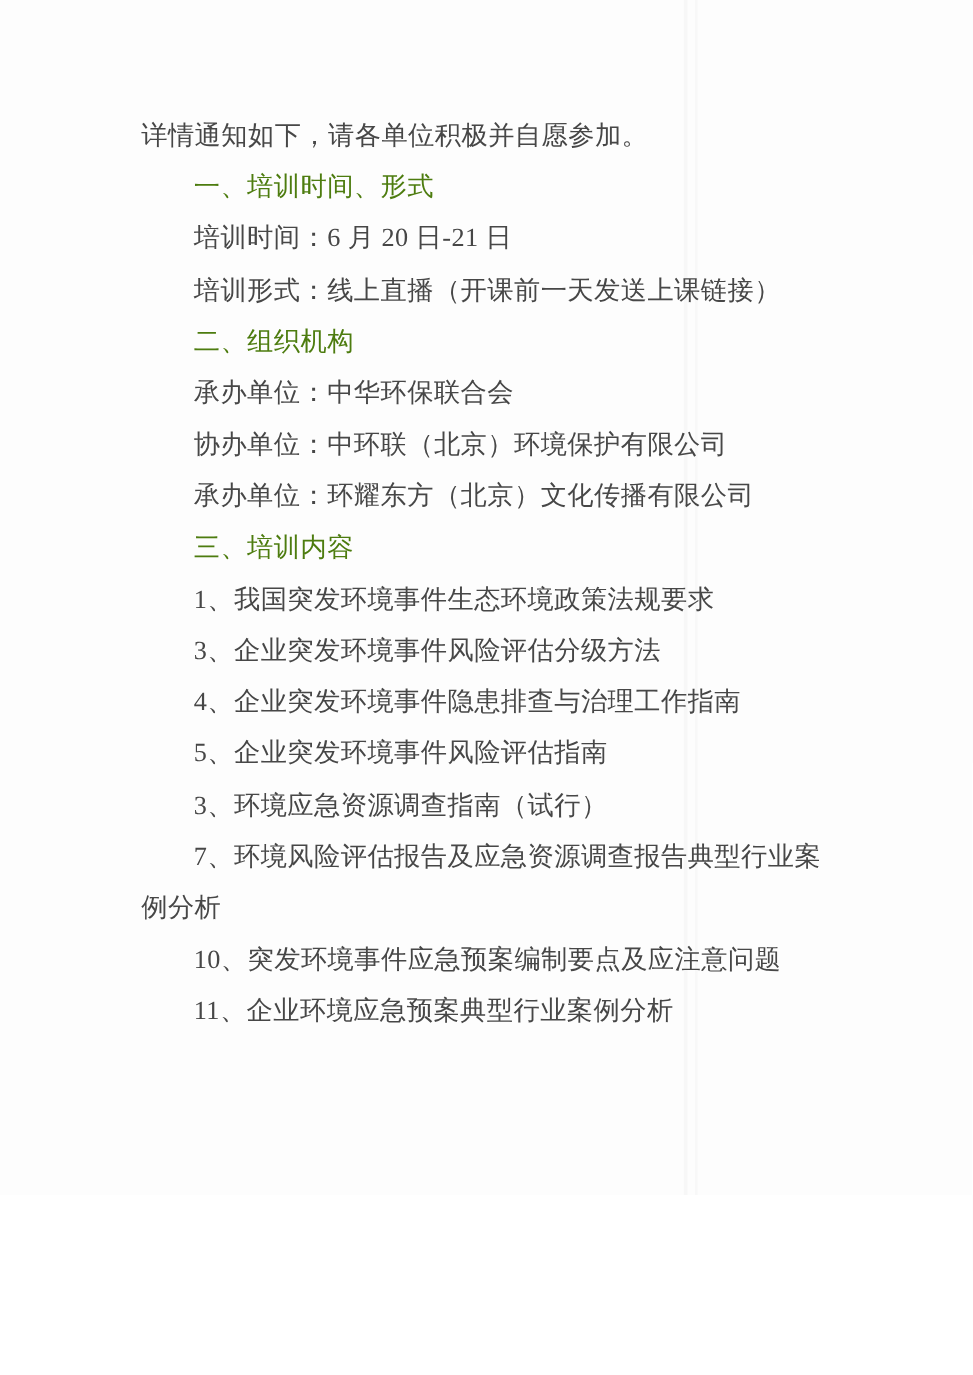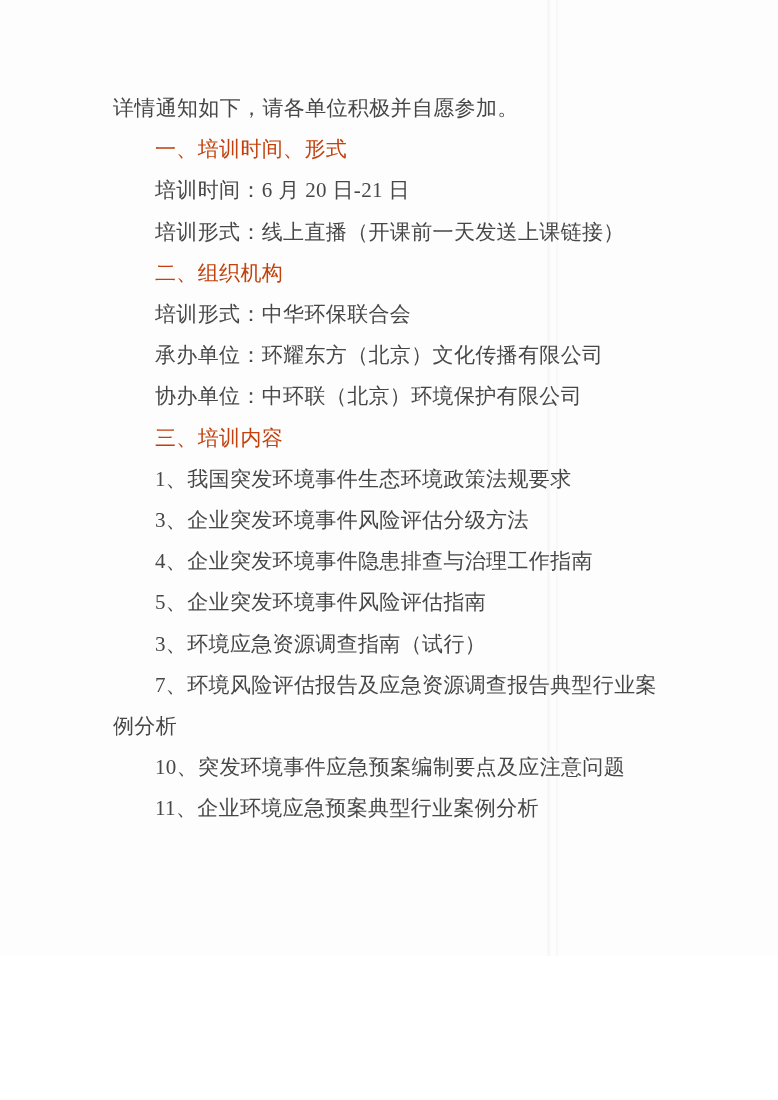--- a/index.html
+++ b/index.html
@@ -32,21 +32,21 @@
     padding: 0;
     font-size: 21px;
     font-weight: normal;
     text-align: left;
   }
   .indent {
     text-indent: 42px;
   }
   .heading {
     font-weight: bold;
-    color: #c2410c;
+    color: #4d7c0f;
   }
   .pagenum {
     position: absolute;
     top: 1022px;
     left: 113px;
     width: 540px;
     text-align: center;
     font-size: 18px;
     line-height: 22px;
     letter-spacing: 4px;
@@ -89,23 +89,23 @@
 <div class="page">
 
   <div class="content">
     <p>详情通知如下，请各单位积极并自愿参加。</p>
 
     <h2 class="indent heading">一、培训时间、形式</h2>
     <p class="indent">培训时间：6 月 20 日-21 日</p>
     <p class="indent">培训形式：线上直播（开课前一天发送上课链接）</p>
 
     <h2 class="indent heading">二、组织机构</h2>
-    <p class="indent">培训形式：中华环保联合会</p>
+    <p class="indent">承办单位：中华环保联合会</p>
+    <p class="indent">协办单位：中环联（北京）环境保护有限公司</p>
     <p class="indent">承办单位：环耀东方（北京）文化传播有限公司</p>
-    <p class="indent">协办单位：中环联（北京）环境保护有限公司</p>
 
     <h2 class="indent heading">三、培训内容</h2>
     <p class="indent">1、我国突发环境事件生态环境政策法规要求</p>
     <p class="indent">3、企业突发环境事件风险评估分级方法</p>
     <p class="indent">4、企业突发环境事件隐患排查与治理工作指南</p>
     <p class="indent">5、企业突发环境事件风险评估指南</p>
     <p class="indent">3、环境应急资源调查指南（试行）</p>
     <p class="indent">7、环境风险评估报告及应急资源调查报告典型行业案例分析</p>
     <p class="indent">10、突发环境事件应急预案编制要点及应注意问题</p>
     <p class="indent">11、企业环境应急预案典型行业案例分析</p>

